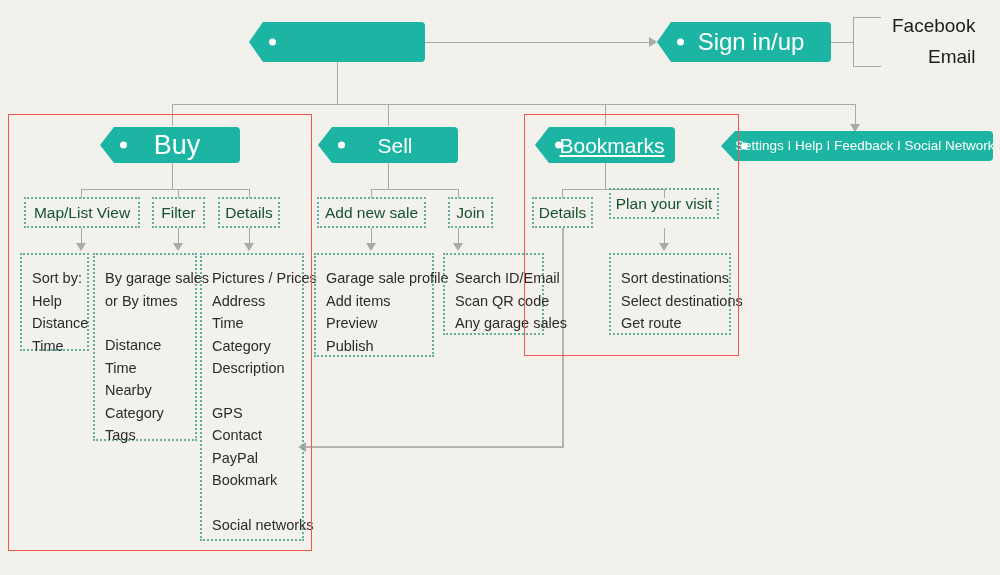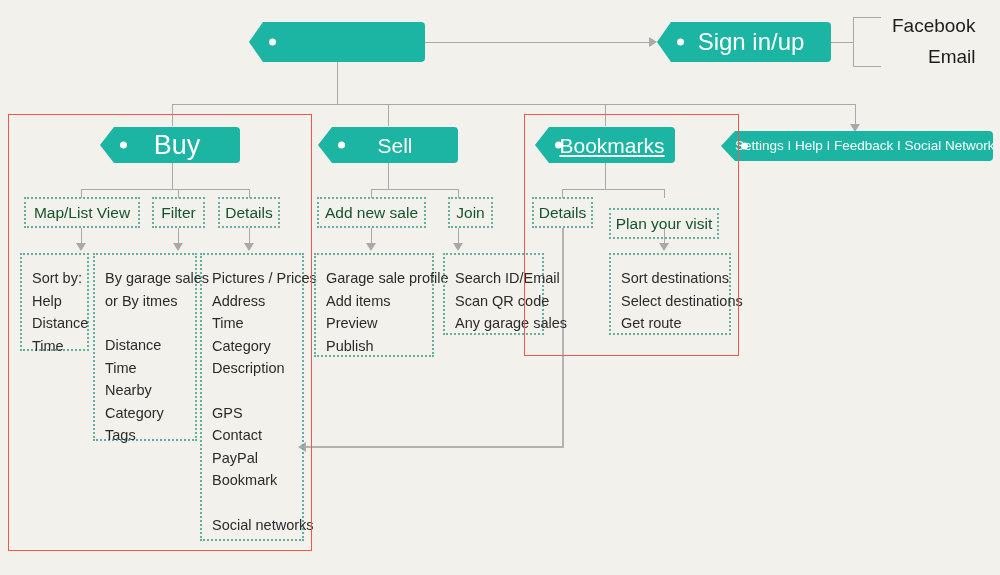--- a/index.html
+++ b/index.html
@@ -261,21 +261,21 @@
   </div>
 
   <div class="ln v" style="left:605px;top:163px;height:26px;"></div>
   <div class="ln h" style="left:562px;top:189px;width:102px;"></div>
   <div class="ln v" style="left:562px;top:189px;height:9px;"></div>
   <div class="ln v" style="left:664px;top:189px;height:9px;"></div>
 
   <div class="dbox center" style="left:532px;top:197px;width:61px;height:31px;">
     <span class="btext">Details</span>
   </div>
-  <div class="dbox center" style="left:609px;top:208px;width:110px;height:31px;align-items:center;">
+  <div class="dbox center" style="left:609px;top:188px;width:110px;height:31px;align-items:center;">
     <span class="btext">Plan your visit</span>
   </div>
 
   <div class="ln v" style="left:664px;top:228px;height:18px;"></div>
   <div class="arrow-down" style="left:659px;top:243px;"></div>
 
   <div class="dlist" style="left:609px;top:253px;width:122px;height:82px;">
     <div class="li">Sort destinations</div>
     <div class="li">Select destinations</div>
     <div class="li">Get route</div>

